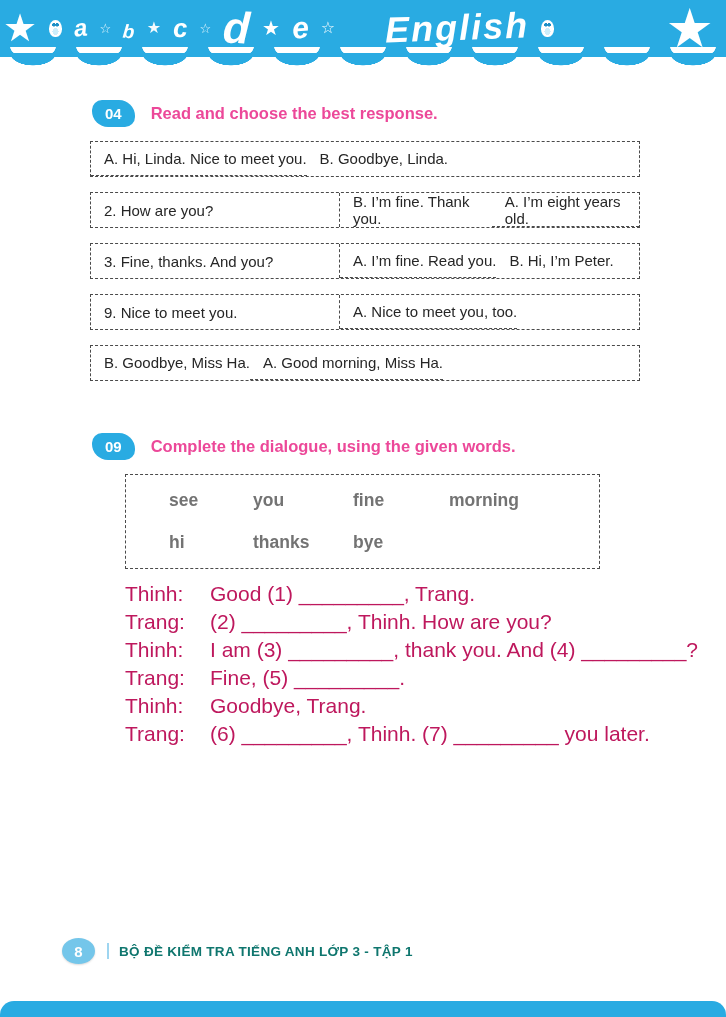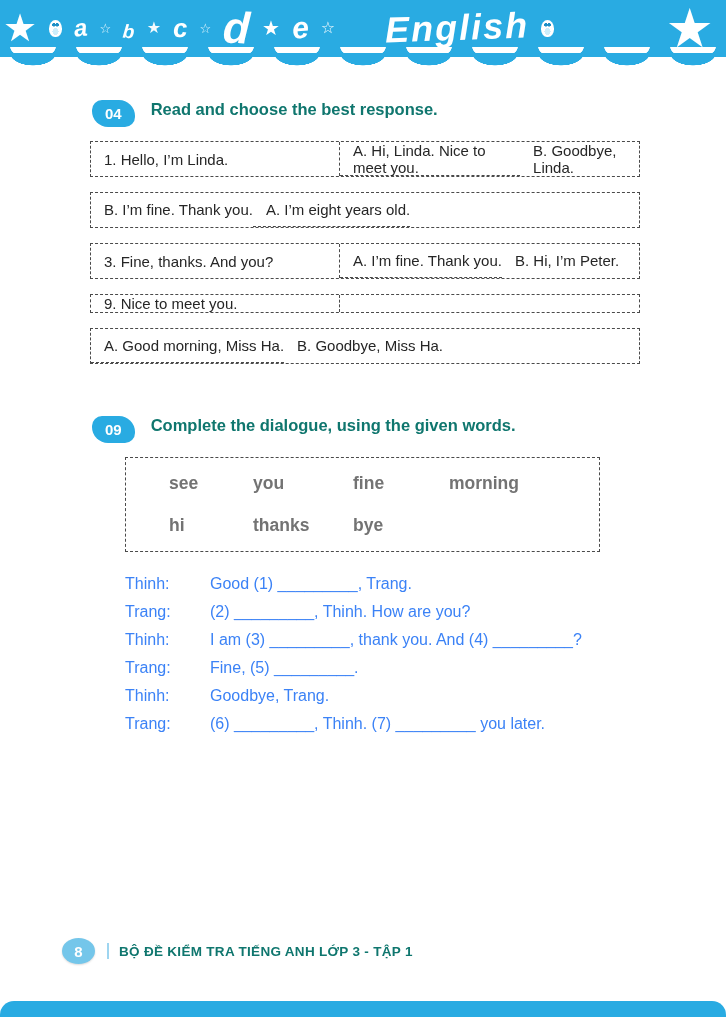--- a/index.html
+++ b/index.html
@@ -30,40 +30,40 @@
   .brand{font-size:36px;font-style:italic;font-weight:bold;letter-spacing:2px;
     transform:rotate(-2deg);margin-left:38px;white-space:nowrap;}
   .penguin{display:inline-block;width:13px;height:17px;border-radius:50% 50% 46% 46%;
     background:
       radial-gradient(circle at 38% 28%, #1b8ec6 1.6px, rgba(0,0,0,0) 2px),
       radial-gradient(circle at 62% 28%, #1b8ec6 1.6px, rgba(0,0,0,0) 2px),
       radial-gradient(ellipse 5px 6px at 50% 68%, #cdeefb 60%, rgba(0,0,0,0) 62%),
       #ffffff;}
   
   .content{position:absolute;top:100px;left:0;width:100%;}
-  .section-head{display:flex;gap:16px;margin:0 8px 14px 92px;}
+  .section-head{display:flex;align-items:center;gap:16px;margin:0 8px 14px 92px;}
   .sec2{margin-top:52px;}
   .badge{background:#29abe2;color:#fff;font-weight:bold;font-size:15px;
     padding:5px 13px;border-radius:10px 16px 10px 16px;}
-  .section-title{font-weight:bold;font-size:16.5px;color:#0f766e;}
+  .section-title{font-weight:bold;font-size:16.5px;color:#ec4899;}
   
   .qtable{margin-left:90px;width:550px;}
   .q-group{display:flex;border:1px dashed #4a4a4a;margin-bottom:15px;}
   .q-left{width:249px;border-right:1px dashed #4a4a4a;display:flex;align-items:center;
     padding:0 8px 0 13px;box-sizing:border-box;font-size:15px;color:#262626;}
   .q-right{flex:1;display:flex;flex-direction:row;}
   .q-option{height:33px;display:flex;align-items:center;padding-left:13px;
     font-size:15px;color:#262626;}
   .q-option.first{border-bottom:1px dashed #4a4a4a;}
   
   .word-bank{margin-left:125px;width:475px;box-sizing:border-box;border:1px dashed #4a4a4a;
     padding:15px 0 15px 43px;display:grid;grid-template-columns:84px 100px 96px auto;row-gap:21px;}
   .wb-word{color:#737373;font-weight:bold;font-size:17.5px;}
   .dialogue{margin:13px 0 0 125px;}
-  .d-row{display:flex;height:28px;align-items:flex-end;font-size:16px;color:#3b82f6;}
+  .d-row{display:flex;height:28px;align-items:flex-start;font-size:21px;color:#be185d;}
   .d-speaker{width:85px;}
   
   .footer{position:absolute;top:938px;left:62px;display:flex;align-items:center;}
   .page-oval{width:33px;height:26px;background:#74c6ea;border-radius:50%;color:#fff;
     font-weight:bold;font-size:15px;display:flex;align-items:center;justify-content:center;
     box-shadow:0 1px 2px rgba(0,0,0,.15);}
   .footer-divider{width:2px;height:16px;background:#9ed5f0;margin:0 10px 0 12px;}
   .book-title{color:#0f766e;font-weight:bold;font-size:13.5px;letter-spacing:.3px;}
   .bottom-bar{position:absolute;bottom:0;left:0;width:100%;height:16px;background:#29abe2;
     border-radius:14px 14px 0 0;}
@@ -95,52 +95,53 @@
 <div class="content">
 
   <div class="section-head">
     <span class="badge">04</span>
     <span class="section-title">Read and choose the best response.</span>
   </div>
 
   <div class="qtable">
 
     <div class="q-group">
-      <div class="q-left">1. Hello, I’m Linda.</div>
       <div class="q-right">
         <div class="q-option first">A. Hi, Linda. Nice to meet you.</div>
         <div class="q-option">B. Goodbye, Linda.</div>
       </div>
     </div>
 
     <div class="q-group">
+      <div class="q-left">2. How are you?</div>
       <div class="q-right">
         <div class="q-option">B. I’m fine. Thank you.</div>
         <div class="q-option first">A. I’m eight years old.</div>
       </div>
     </div>
 
     <div class="q-group">
       <div class="q-left">3. Fine, thanks. And you?</div>
       <div class="q-right">
-        <div class="q-option first">A. I’m fine. Thank you.</div>
+        <div class="q-option first">A. I’m fine. Read you.</div>
         <div class="q-option">B. Hi, I’m Peter.</div>
       </div>
     </div>
 
     <div class="q-group">
       <div class="q-left">9. Nice to meet you.</div>
       <div class="q-right">
+        <div class="q-option first">A. Nice to meet you, too.</div>
       </div>
     </div>
 
     <div class="q-group">
       <div class="q-right">
+        <div class="q-option">B. Goodbye, Miss Ha.</div>
         <div class="q-option first">A. Good morning, Miss Ha.</div>
-        <div class="q-option">B. Goodbye, Miss Ha.</div>
       </div>
     </div>
 
   </div>
 
   <div class="section-head sec2">
     <span class="badge">09</span>
     <span class="section-title">Complete the dialogue, using the given words.</span>
   </div>
 

